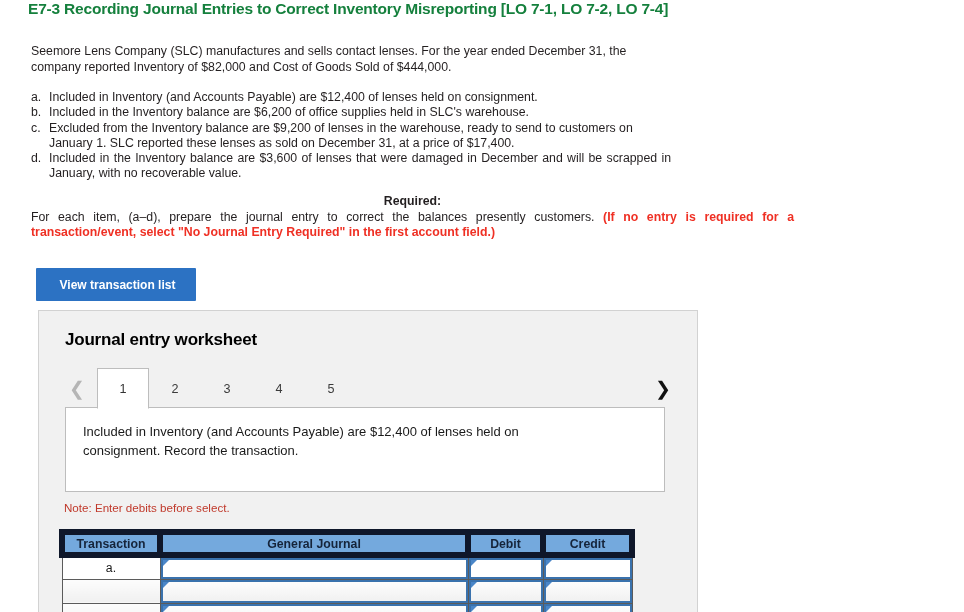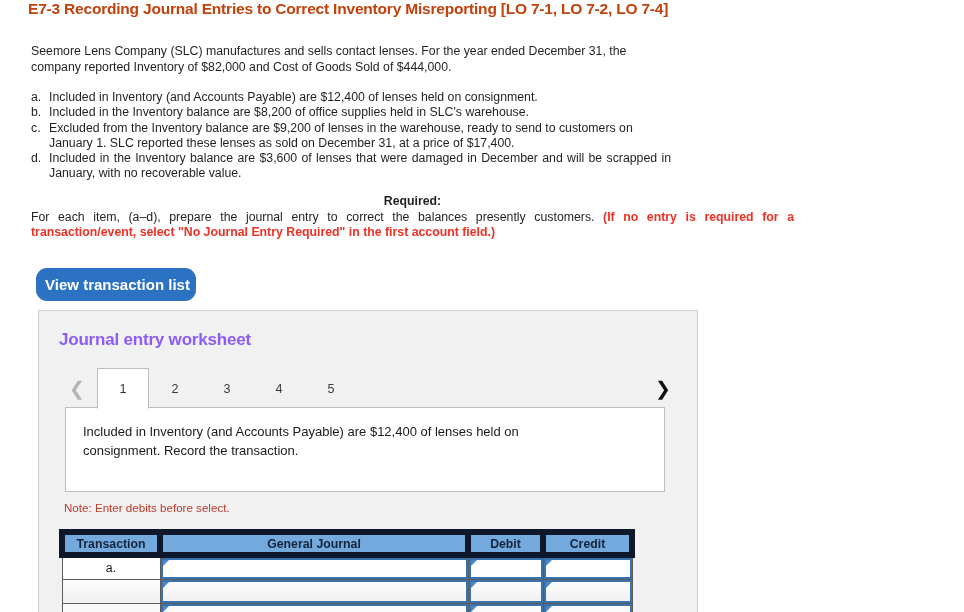--- a/index.html
+++ b/index.html
@@ -11,21 +11,21 @@
     color: #231f20;
     overflow: hidden;
   }
   .page { position: relative; width: 964px; height: 612px; }
 
   
   .title {
     position: absolute; left: 28px; top: 0px;
     font-size: 15.5px; font-weight: bold;
     letter-spacing: -0.2px;
-    color: #c2410c;
+    color: #15803d;
     white-space: nowrap;
   }
 
   
   .intro {
     position: absolute; left: 31px; top: 44px;
     width: 640px;
     font-size: 12.3px; line-height: 15.5px;
     color: #231f20;
   }
@@ -49,40 +49,40 @@
   }
   .required-label { font-weight: bold; text-align: center; }
   .required-body { text-align: justify; }
   .red { color: #ef3024; font-weight: bold; }
 
   
   .view-btn {
     position: absolute; left: 36px; top: 268px;
     width: 160px; height: 33px;
     background: #2c72c3;
-    border: none; border-radius: 11px;
+    border: none; border-radius: 1px;
     color: #ffffff;
     font-family: "Liberation Sans", sans-serif;
-    font-size: 15px; font-weight: bold;
+    font-size: 12px; font-weight: bold;
     cursor: pointer;
     display: flex; align-items: center; justify-content: center; padding-left: 9px;
   }
 
   
   .panel {
     position: absolute; left: 38px; top: 310px;
     width: 660px; height: 302px;
     background: #f1f1f1;
     border: 1px solid #d2d2d2;
     border-bottom: none;
   }
   .panel-title {
-    position: absolute; left: 20px; top: 19px;
+    position: absolute; left: 26px; top: 19px;
     font-size: 17px; font-weight: bold;
-    color: #8b5cf6; letter-spacing: -0.2px;
+    color: #000000; letter-spacing: -0.2px;
   }
 
   
   .tabstrip {
     position: absolute; left: 0px; top: 57px;
     width: 660px; height: 40px;
   }
   .chev {
     position: absolute; top: 8px;
     width: 22px; height: 24px;
@@ -210,21 +210,21 @@
 
   <div class="intro">Seemore Lens Company (SLC) manufactures and sells contact lenses. For the year ended December 31, the company reported Inventory of $82,000 and Cost of Goods Sold of $444,000.</div>
 
   <div class="itemlist">
     <div class="li">
       <span class="li-mark">a.</span>
       <span class="li-text nojust">Included in Inventory (and Accounts Payable) are $12,400 of lenses held on consignment.</span>
     </div>
     <div class="li">
       <span class="li-mark">b.</span>
-      <span class="li-text nojust">Included in the Inventory balance are $8,200 of office supplies held in SLC's warehouse.</span>
+      <span class="li-text nojust">Included in the Inventory balance are $6,200 of office supplies held in SLC's warehouse.</span>
     </div>
     <div class="li">
       <span class="li-mark">c.</span>
       <span class="li-text nojust">Excluded from the Inventory balance are $9,200 of lenses in the warehouse, ready to send to customers on January 1. SLC reported these lenses as sold on December 31, at a price of $17,400.</span>
     </div>
     <div class="li">
       <span class="li-mark">d.</span>
       <span class="li-text">Included in the Inventory balance are $3,600 of lenses that were damaged in December and will be scrapped in January, with no recoverable value.</span>
     </div>
   </div>

